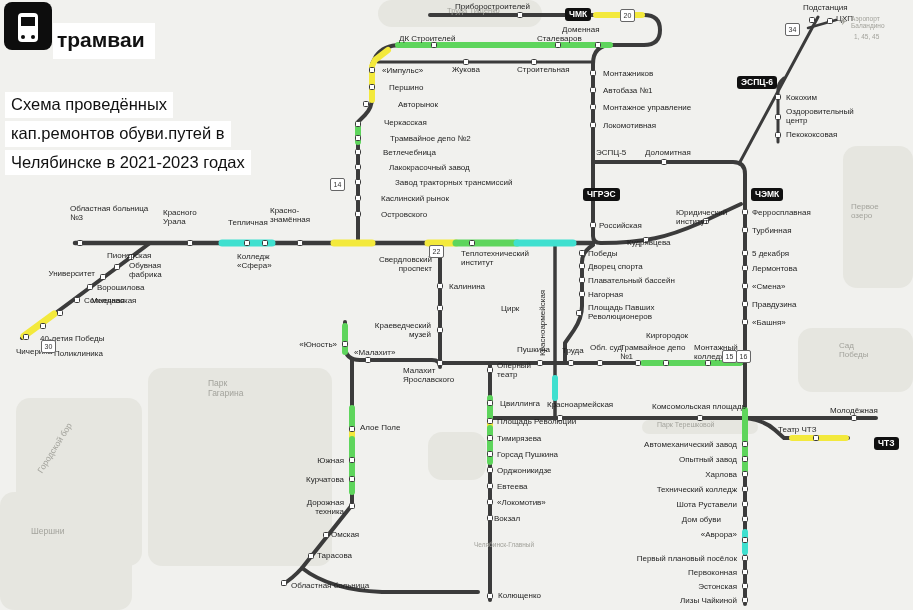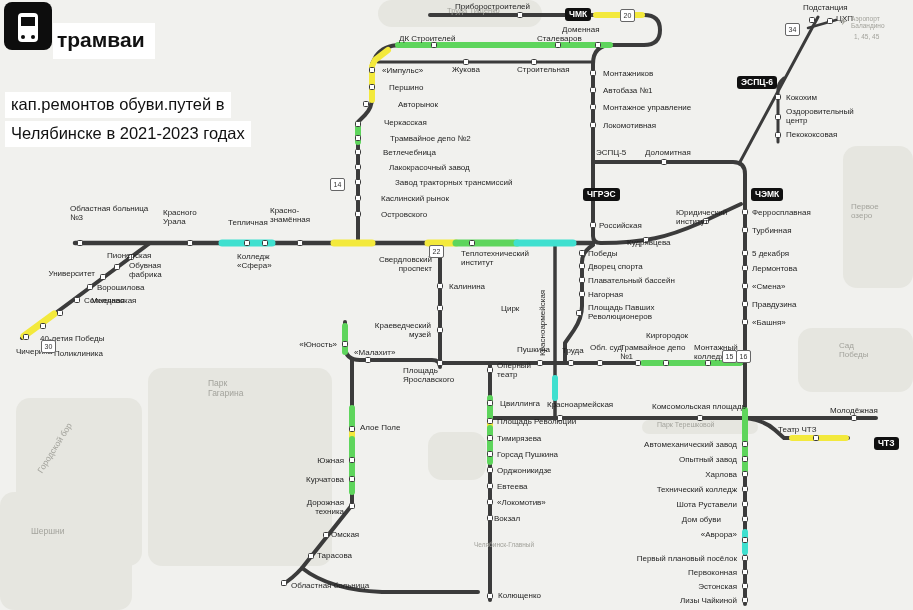--- a/index.html
+++ b/index.html
@@ -177,21 +177,21 @@
       <div class="st" style="top: 282px; left: 449px;">Калинина</div>
       <div class="dot" style="left: 437px; top: 305px;"></div>
       <div class="st" style="top: 304px; left: 457px; padding-left: 44px;">Цирк</div>
       <div class="dot" style="left: 437px; top: 327px;"></div>
       <div class="st wrap" style="top: 321px; max-width: 78px; right: 482px; text-align: right;">Краеведческий музей</div>
       <div class="dot" style="left: 342px; top: 341px;"></div>
       <div class="st" style="top: 340px; right: 576px; text-align: right;">«Юность»</div>
       <div class="dot" style="left: 365px; top: 357px;"></div>
       <div class="st" style="top: 348px; left: 354px;">«Малахит»</div>
       <div class="dot" style="left: 437px; top: 360px;"></div>
-      <div class="st wrap" style="top: 366px; max-width: 80px; left: 403px;">Площадь Ярославского</div>
+      <div class="st wrap" style="top: 366px; max-width: 80px; left: 403px;">Малахит Ярославского</div>
       <div class="dot" style="left: 487px; top: 367px;"></div>
       <div class="st wrap" style="top: 361px; max-width: 52px; left: 497px;">Оперный театр</div>
       <div class="dot" style="left: 537px; top: 360px;"></div>
       <div class="st" style="top: 345px; left: 517px;">Пушкина</div>
       <div class="dot" style="left: 568px; top: 360px;"></div>
       <div class="st" style="top: 346px; left: 562px;">Труда</div>
       <div class="dot" style="left: 597px; top: 360px;"></div>
       <div class="st wrap" style="top: 343px; max-width: 32px; left: 590px;">Обл. суд</div>
       <div class="dot" style="left: 635px; top: 360px;"></div>
       <div class="st wrap" style="top: 343px; max-width: 68px; left: 620px;">Трамвайное депо №1</div>
@@ -317,16 +317,17 @@
       <div class="badge-num" style="left: 41px; top: 340px;">30</div>
     </div>
 
   <div class="logo">
     <div class="tram"></div>
   </div>
   <div class="title">
     <div>трамваи</div>
   </div>
   <div class="subtitle">
+    <span>Схема проведённых</span>
     <span>кап.ремонтов обуви.путей в</span>
     <span>Челябинске в 2021-2023 годах</span>
   </div>
 </div>
 
 </body></html>

